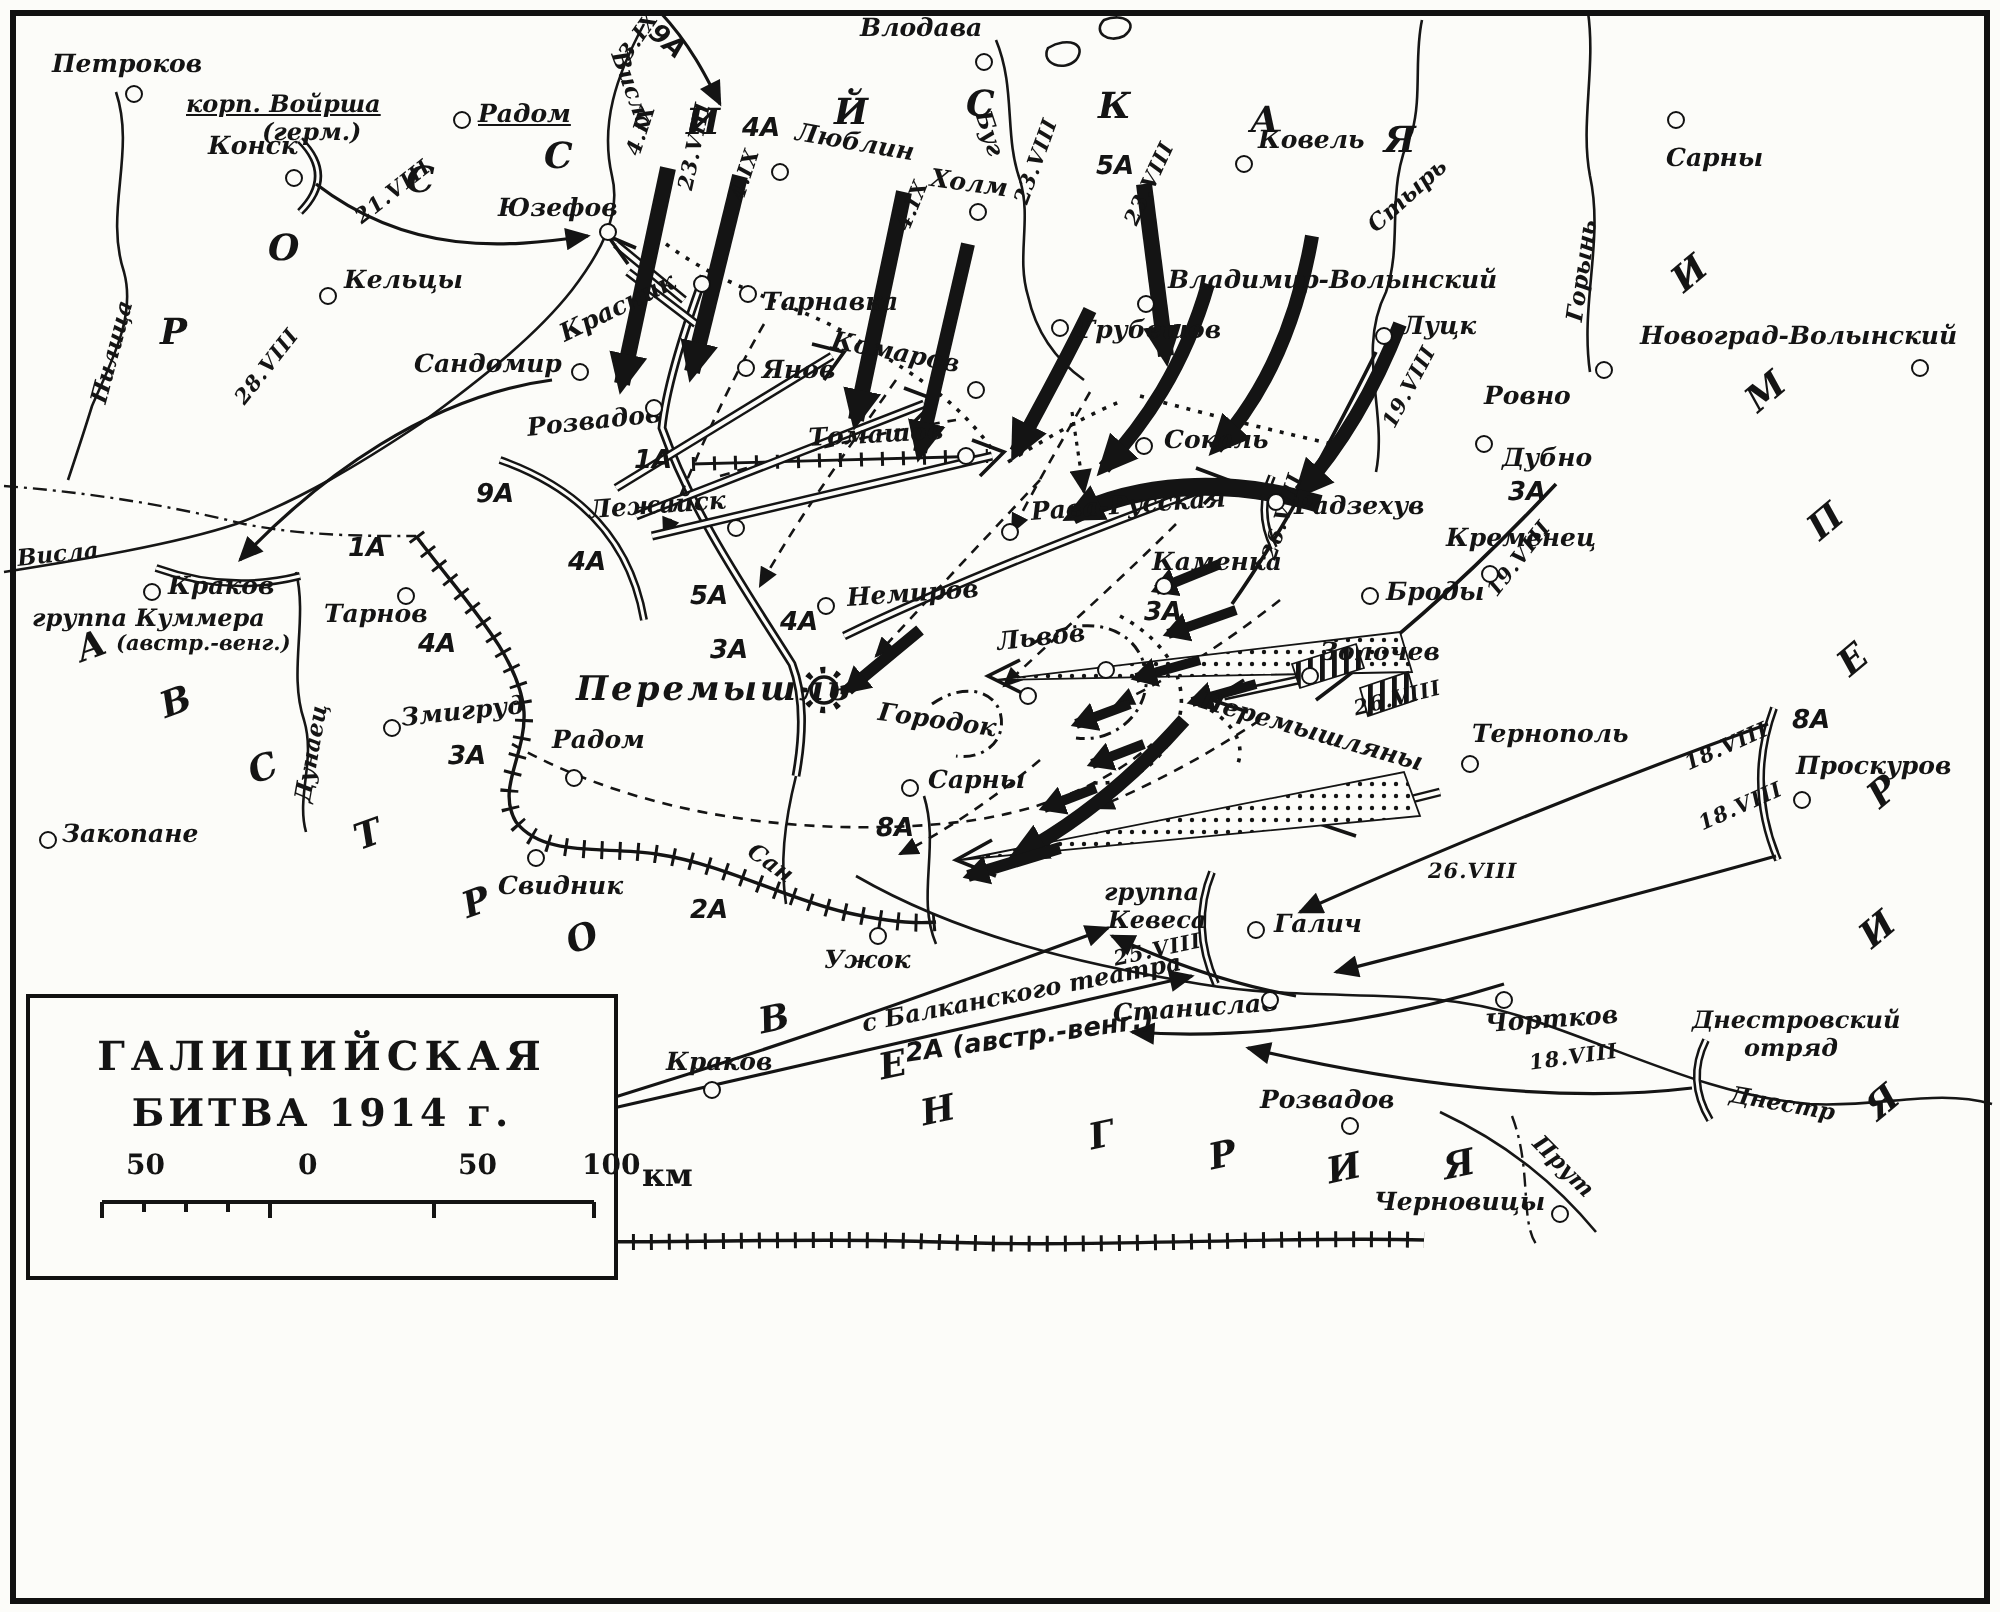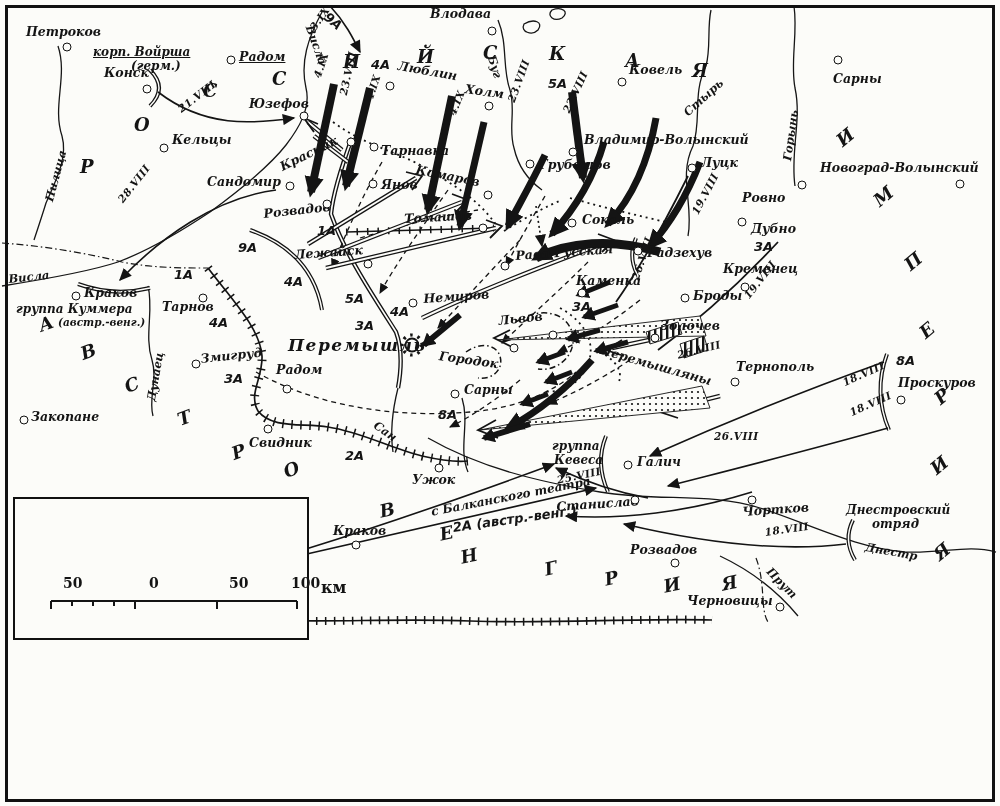--- a/index.html
+++ b/index.html
@@ -408,20 +408,22 @@
       <div class="map-label group" style="left: 16px; top: 303px;">группа Куммера</div>
       <div class="map-label group" style="left: 58px; top: 317px; font-size: 10.5px;">(австр.-венг.)</div>
       <div class="map-label group" style="left: 552px; top: 440px;">группа</div>
       <div class="map-label group" style="left: 554px; top: 454px;">Кевеса</div>
       <div class="map-label group" style="left: 846px; top: 504px;">Днестровский</div>
       <div class="map-label group" style="left: 872px; top: 518px;">отряд</div>
       <div class="map-label group" style="left: 430px; top: 506px; transform: rotate(-11deg);">с Балканского театра</div>
     </div>
 
   <div class="title-box">
+    <div class="title-l">ГАЛИЦИЙСКАЯ</div>
+    <div class="title-l2">БИТВА 1914 г.</div>
     <span class="scale-num" style="left:30px">50</span>
     <span class="scale-num" style="left:116px">0</span>
     <span class="scale-num" style="left:196px">50</span>
     <span class="scale-num" style="left:258px">100</span>
     <span class="scale-num" style="left:288px;font-size:16px;top:79px">км</span>
     <svg width="290" height="20" style="position:absolute;left:0;top:94px">
       <g stroke="#141414" stroke-width="2" fill="none">
         <line x1="36" y1="8" x2="282" y2="8"></line>
         <line x1="36" y1="8" x2="36" y2="16"></line>
           <line x1="57" y1="8" x2="57" y2="13"></line>

